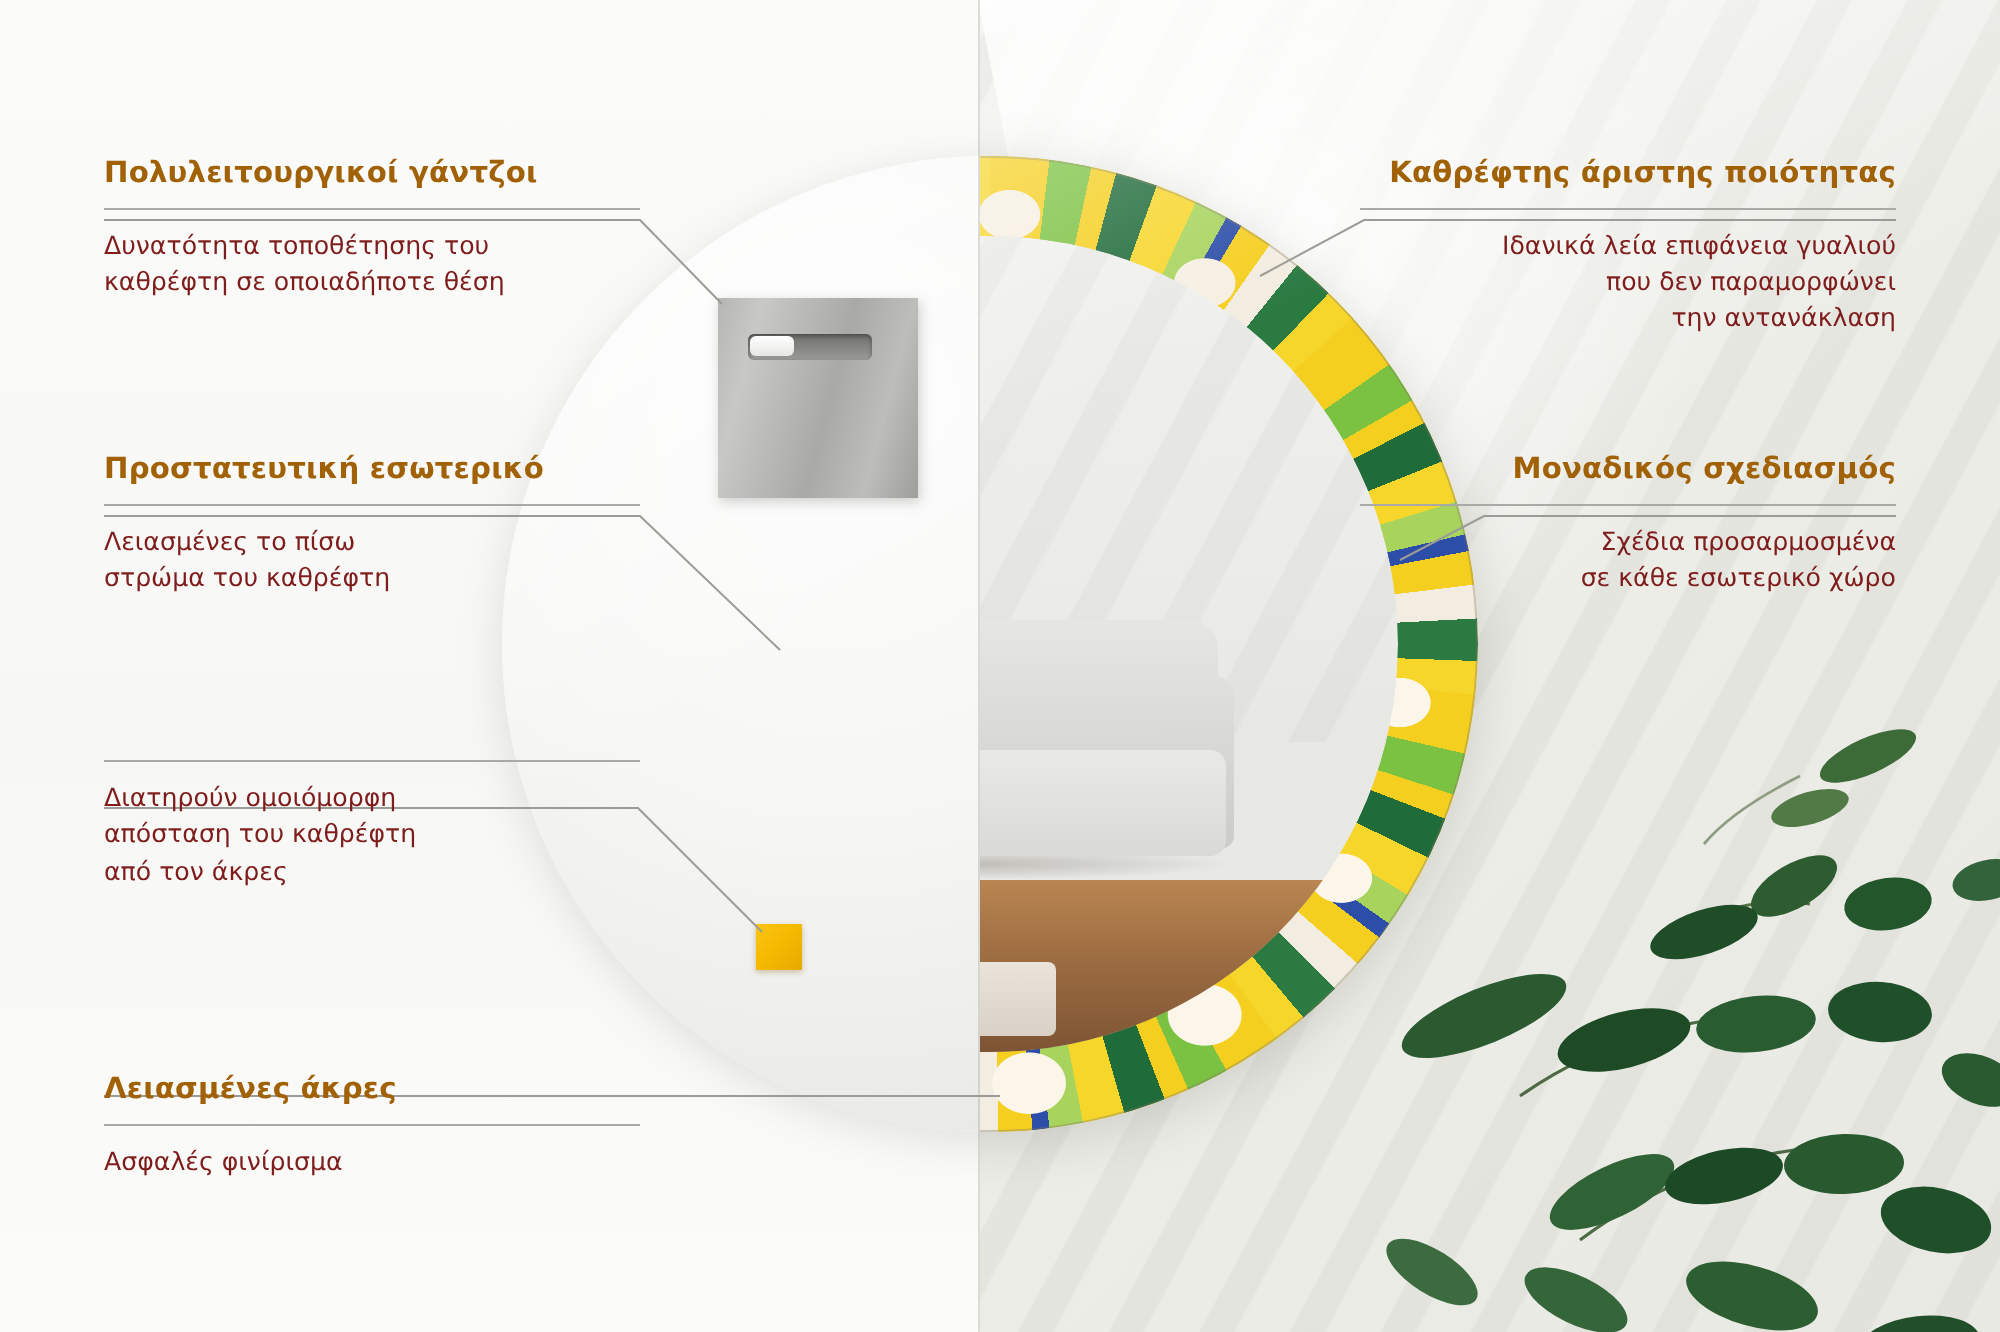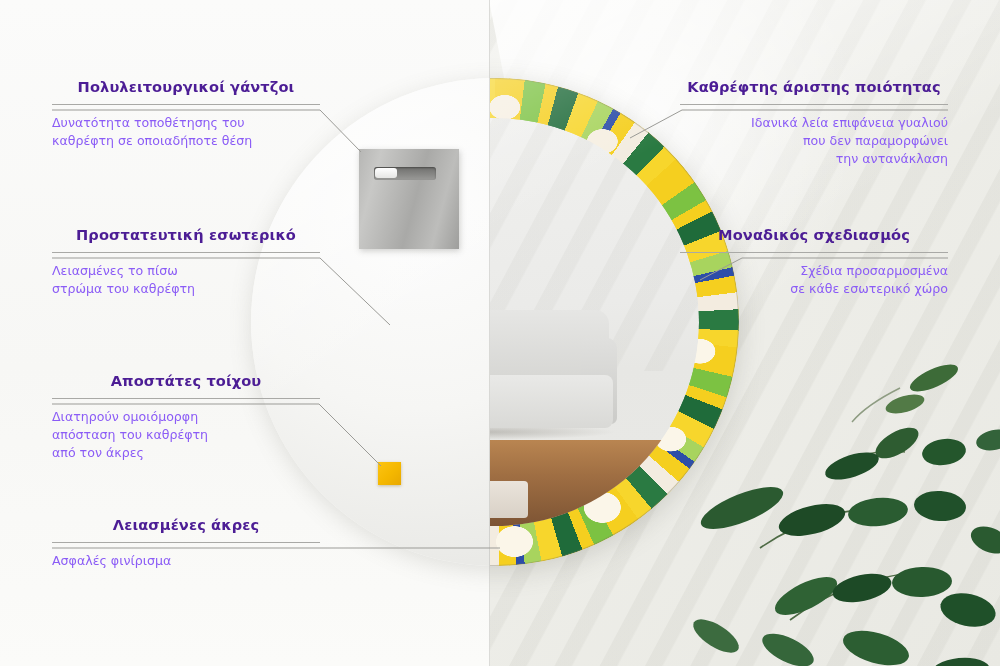--- a/index.html
+++ b/index.html
@@ -196,28 +196,28 @@
   }
   .spacer{
     position:absolute;left:378px;top:462px;width:23px;height:23px;
     background:linear-gradient(135deg,#fcc413 0%,#f5b800 52%,#e8a800 100%);
     box-shadow:0 1px 3px rgba(120,95,10,.35);
   }
 
   
   .callout{position:absolute;}
   .callout .title{
-    font-size:14.6px;font-weight:700;color:#4c1d95;letter-spacing:.1px;
-    white-space:nowrap;line-height:1.2;text-align:center;
+    font-size:14.6px;font-weight:700;color:#a16207;letter-spacing:.1px;
+    white-space:nowrap;line-height:1.2;
   }
   .callout .rule{
     height:1px;background:#a9a9a6;margin-top:8px;
   }
   .callout .desc{
-    margin-top:9px;font-size:12.6px;color:#8b5cf6;line-height:1.45;
+    margin-top:9px;font-size:12.6px;color:#7f1d1d;line-height:1.45;
     white-space:pre-line;font-weight:400;
   }
   .c-left{text-align:left;}
   .c-right{text-align:right;}
 
   
   .leaders{position:absolute;left:0;top:0;width:1000px;height:666px;pointer-events:none;}
 </style>
 </head>
 <body>
@@ -323,28 +323,27 @@
   </div>
 
   <div class="callout c-left" style="left:52px;top:226px;width:268px;z-index:5">
     <div class="title">Προστατευτική εσωτερικό</div>
     <div class="rule"></div>
     <div class="desc">Λειασμένες το πίσω
 στρώμα του καθρέφτη</div>
   </div>
 
   <div class="callout c-left" style="left:52px;top:372px;width:268px;z-index:5">
-    <div class="title">Αποστάτες τοίχου</div>
     <div class="rule"></div>
     <div class="desc">Διατηρούν ομοιόμορφη
 απόσταση του καθρέφτη
 από τον άκρες</div>
   </div>
 
-  <div class="callout c-left" style="left:52px;top:516px;width:268px;z-index:5">
+  <div class="callout c-left" style="left:52px;top:536px;width:268px;z-index:5">
     <div class="title">Λειασμένες άκρες</div>
     <div class="rule"></div>
     <div class="desc">Ασφαλές φινίρισμα</div>
   </div>
 
   <div class="callout c-right" style="left:680px;top:78px;width:268px;z-index:5">
     <div class="title">Καθρέφτης άριστης ποιότητας</div>
     <div class="rule"></div>
     <div class="desc">Ιδανικά λεία επιφάνεια γυαλιού
 που δεν παραμορφώνει

